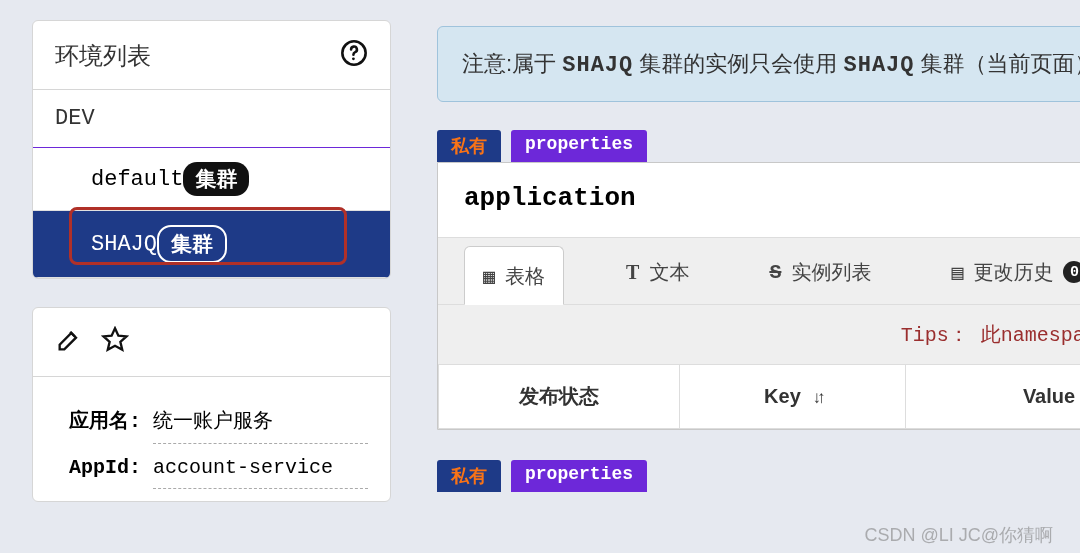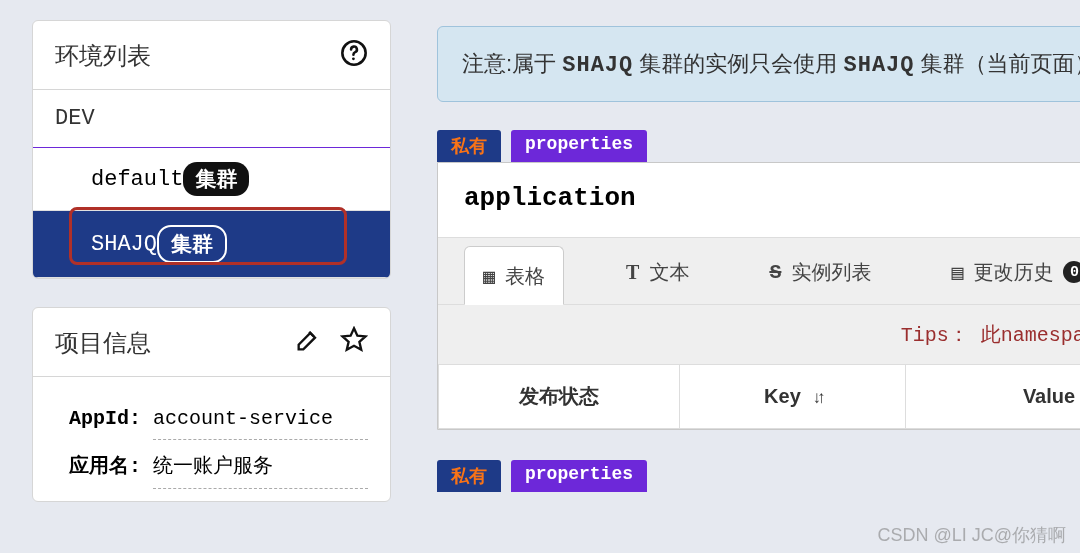--- a/index.html
+++ b/index.html
@@ -193,21 +193,21 @@
       padding: 18px 10px;
       font-size: 20px;
       font-weight: bold;
       color: #333;
       font-family: -apple-system, Arial, sans-serif;
     }
     .sort-icon { font-size: 17px; margin-left: 6px; letter-spacing: -4px; }
 
     .watermark {
       position: absolute;
-      right: 14px;
+      right: 27px;
       bottom: 6px;
       font-size: 18px;
       color: rgba(120,120,120,0.55);
       font-family: Arial, sans-serif;
     }
   </style>
 </head>
 <body>
 
 <div class="layout">
@@ -234,46 +234,45 @@
       </div>
       <div class="cluster-row selected">
         <span>SHAJQ</span>
         <span class="badge-cluster">集群</span>
       </div>
       <div class="highlight-box" style="left:36px; top:186px; width:278px; height:58px;"></div>
     </div>
 
     <div class="panel">
       <div class="panel-header">
-        <span>项目信息</span>
         <span class="icons">
           <span>
             <svg viewBox="0 0 24 24" fill="none" stroke="#111" stroke-width="2">
                 <path d="M4 16v4h4l10-10-4-4L4 16z"></path>
                 <path d="M13 5l4 4"></path>
                 <rect x="3" y="3" width="18" height="18" rx="2" stroke-opacity="0"></rect>
               </svg>
           </span>
           <span>
             <svg viewBox="0 0 24 24" fill="none" stroke="#111" stroke-width="2">
                 <path d="M12 2l2.9 6.3 6.9.6-5.2 4.7 1.6 6.8L12 17l-6.2 3.4 1.6-6.8L2.2 8.9l6.9-.6L12 2z"></path>
               </svg>
           </span>
         </span>
       </div>
       <div class="panel-body">
         <table class="info-table">
           <tbody>
               <tr>
+            <td class="label">应用名:</td>
+            <td class="val">统一账户服务</td>
+          </tr>
+          <tr>
             <td class="label">AppId:</td>
             <td class="val">account-service</td>
-          </tr>
-          <tr>
-            <td class="label">应用名:</td>
-            <td class="val">统一账户服务</td>
           </tr>
         </tbody>
           </table>
       </div>
     </div>
 
   </div>
 
   <div class="right-col">
 

